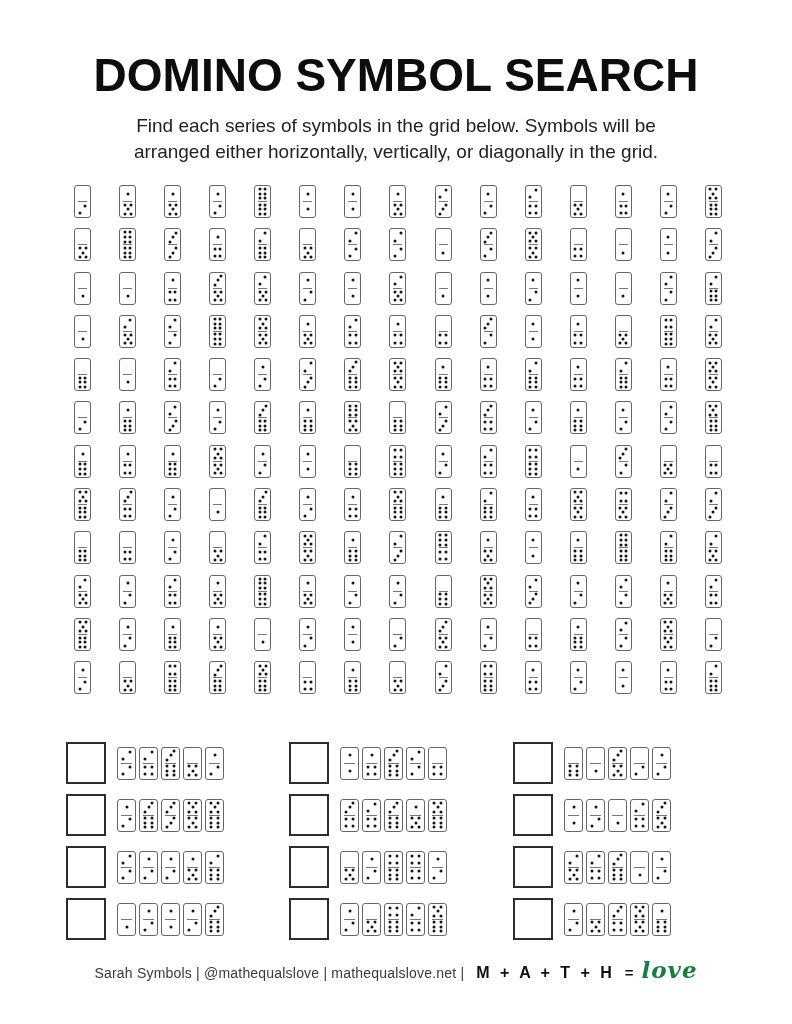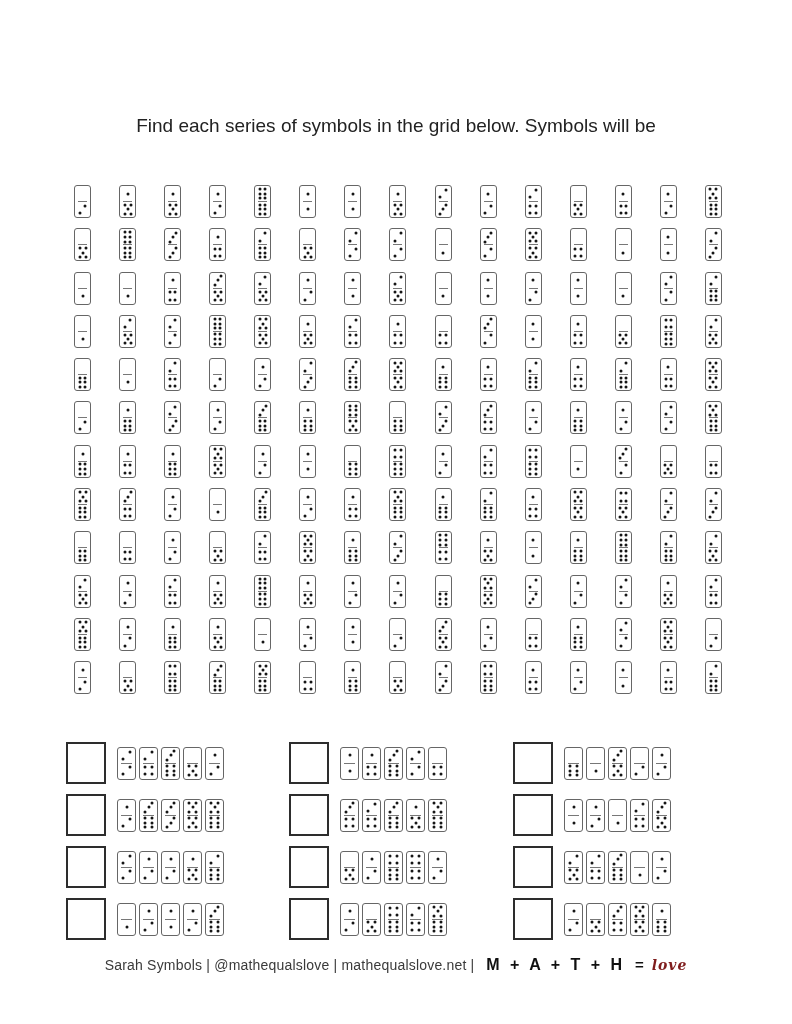--- a/index.html
+++ b/index.html
@@ -56,31 +56,33 @@
     text-align:center; font-size:14px; color:#3a3a3a;
   }
   .footer .credit { letter-spacing:0.2px; }
   .footer .brand-math {
     font-weight:bold; color:#101010; font-size:16px; letter-spacing:3px;
     margin-left:8px;
   }
   .footer .equals { font-weight:bold; color:#101010; font-size:15px; margin:0 4px 0 6px; }
   .footer .brand-love {
     font-family:"DejaVu Serif", serif; font-style:italic; font-weight:bold;
-    font-size:14px; color:#7f1d1d; letter-spacing:1px;
+    font-size:23px; color:#15803d; letter-spacing:1px;
   }
 </style>
 </head>
 <body>
 
 <div class="page">
 
+  <div class="title">DOMINO SYMBOL SEARCH</div>
 
   <div class="instructions">
     <div>Find each series of symbols in the grid below. Symbols will be</div>
+    <div>arranged either horizontally, vertically, or diagonally in the grid.</div>
   </div>
 
   <div class="grid">
       <div class="grid-row">
         <div class="domino">
           <div class="half top"></div>
           <div class="half bot">
             <div class="pip" style="left: 68%; top: 26%;"></div>
             <div class="pip" style="left: 32%; top: 74%;"></div>
           </div>

